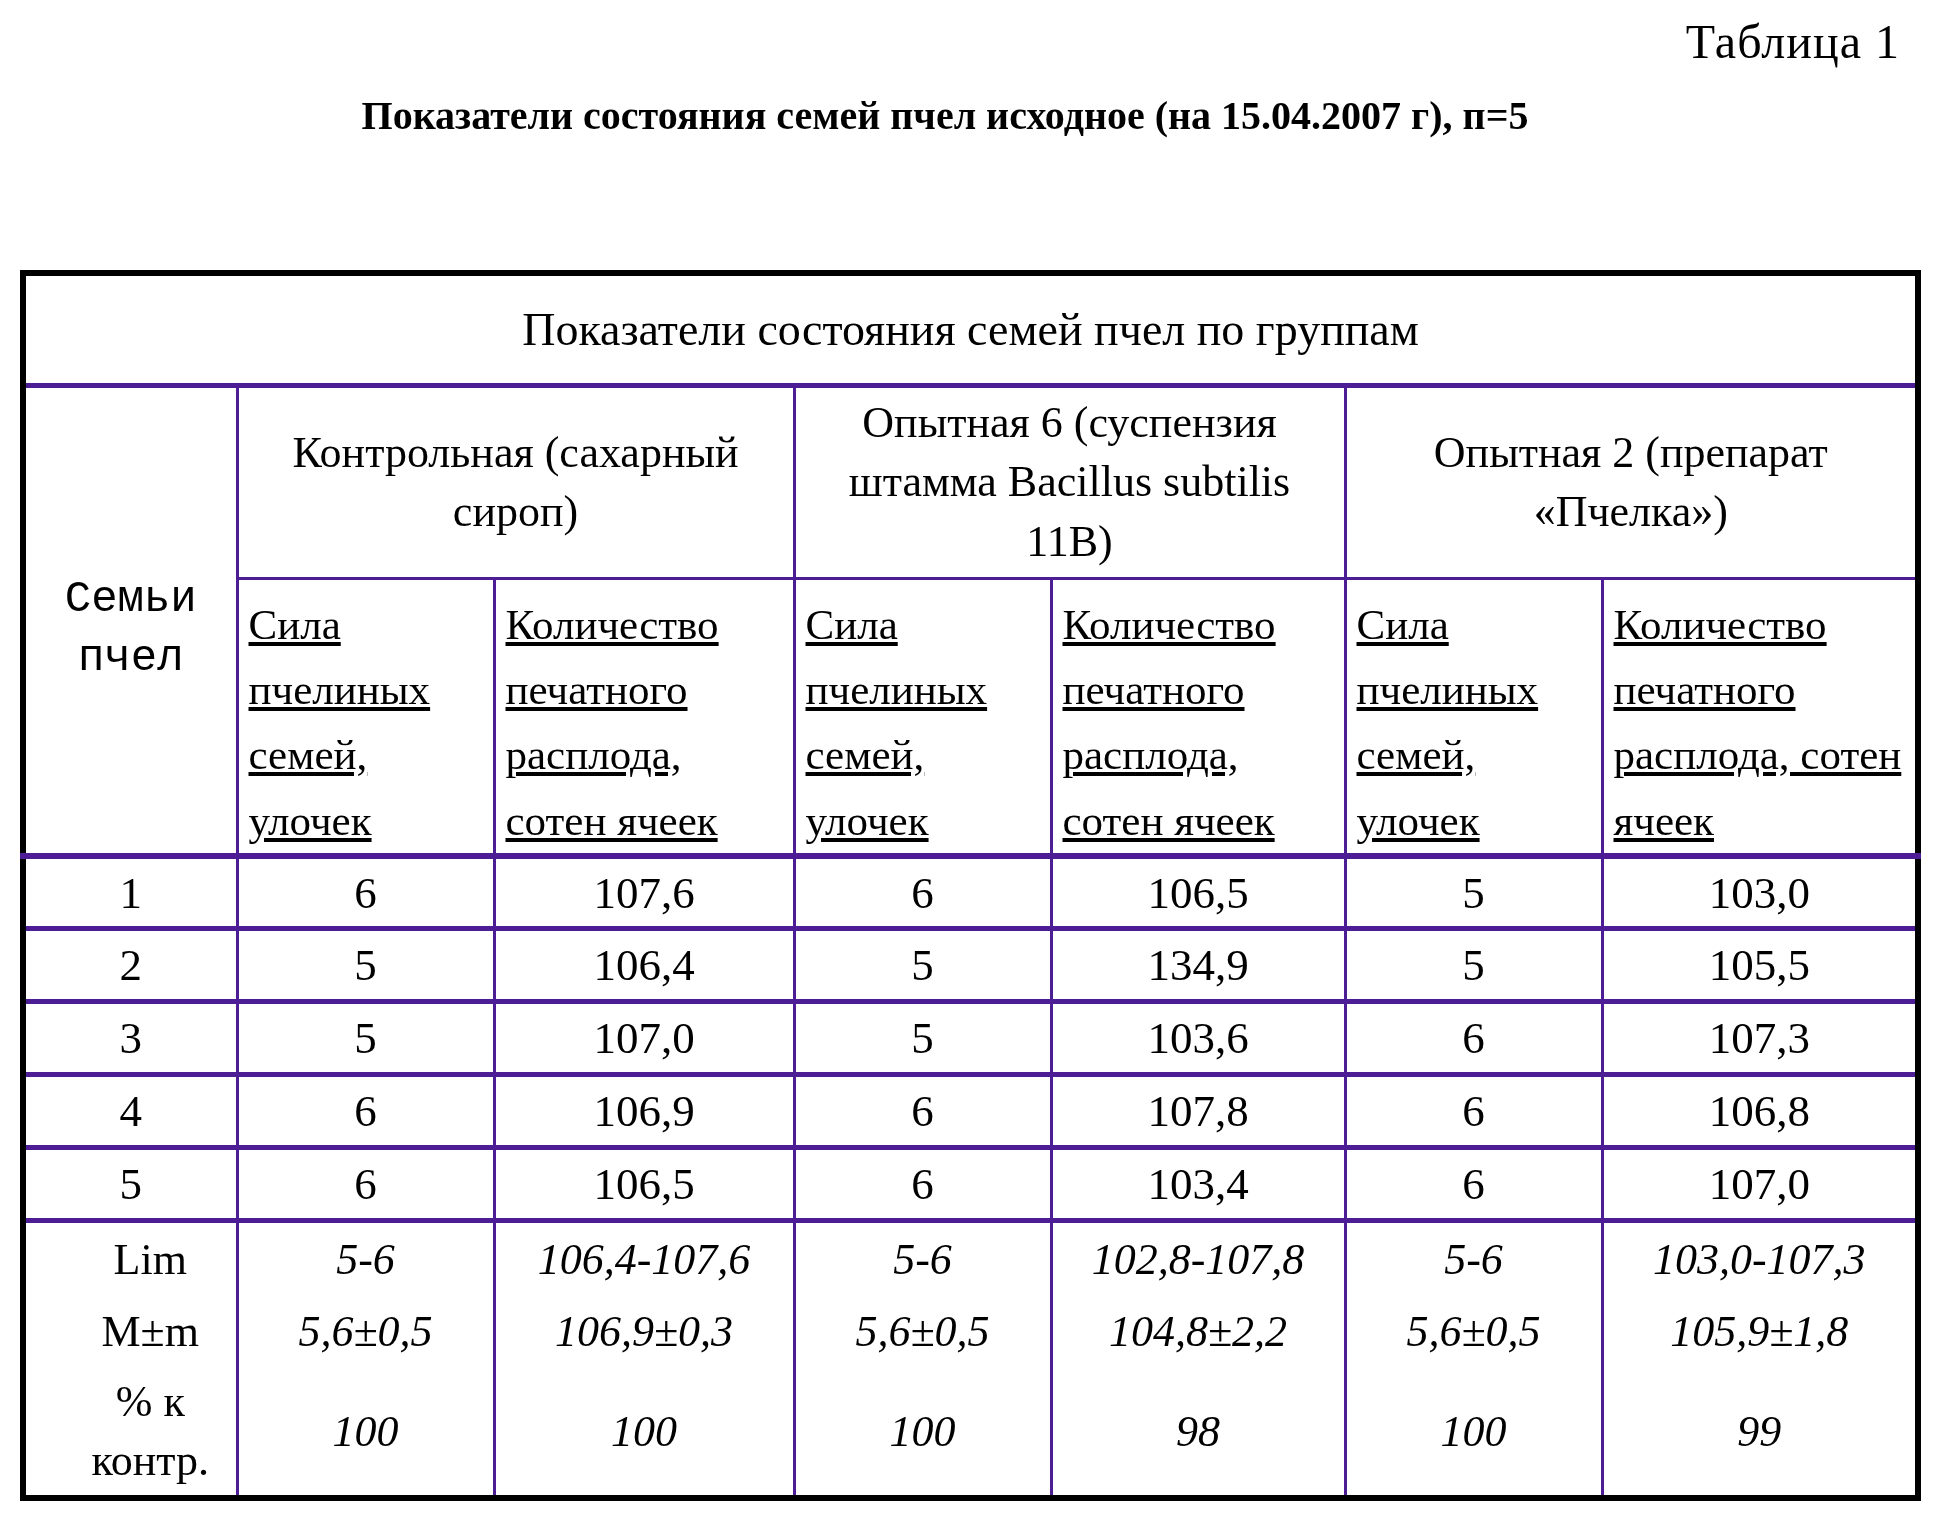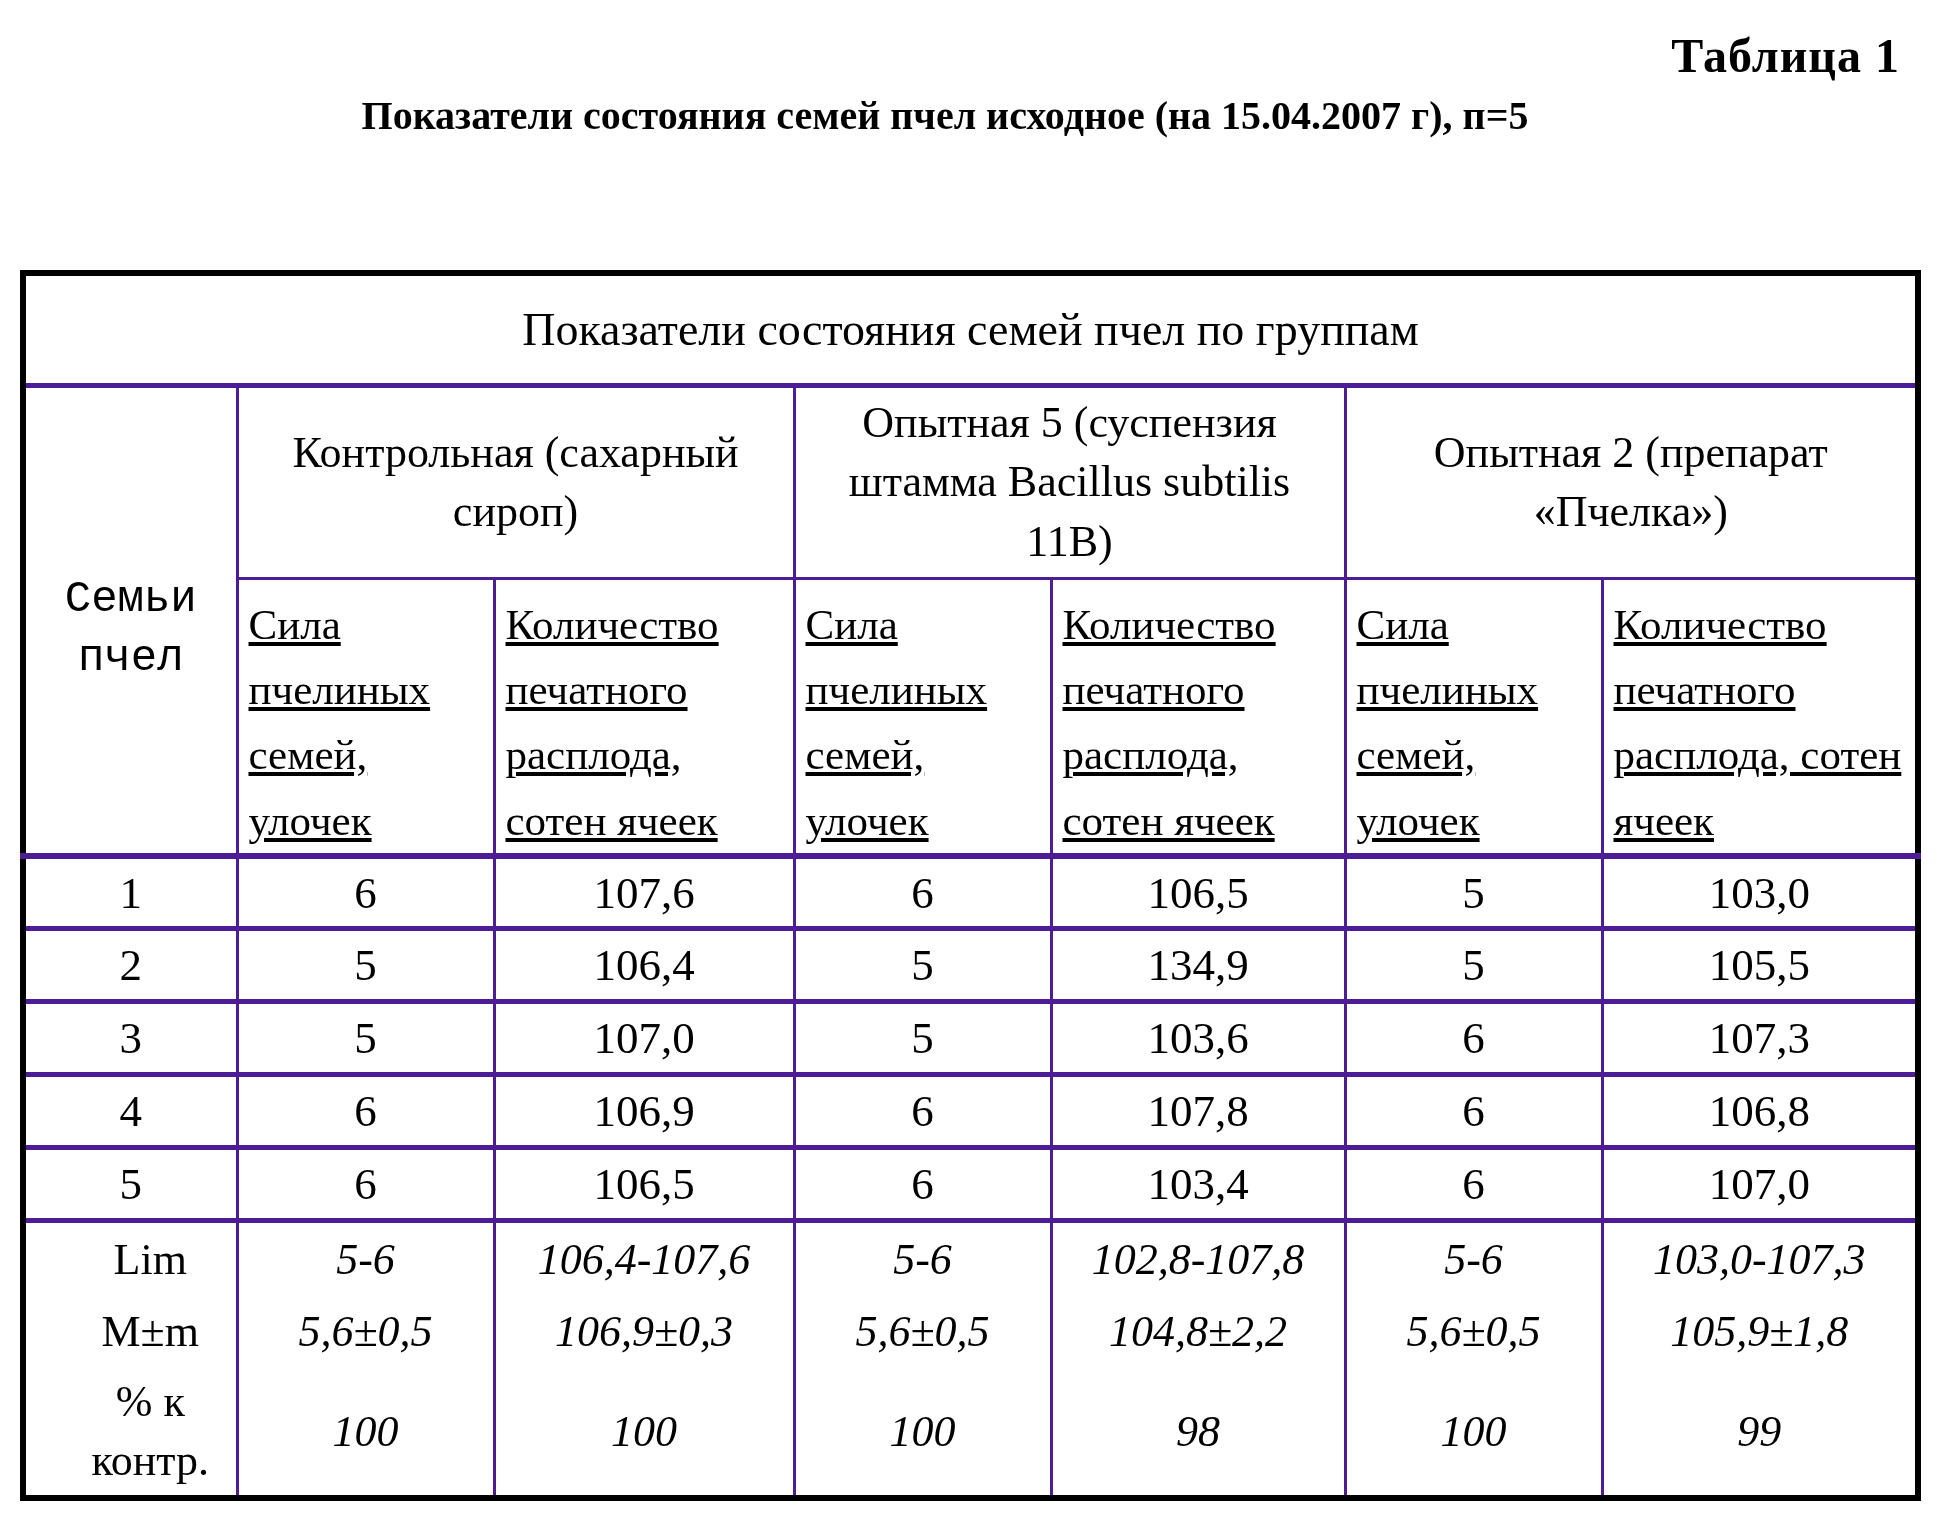--- a/index.html
+++ b/index.html
@@ -6,22 +6,22 @@
   html, body {
     margin: 0; padding: 0;
     width: 1948px; height: 1515px;
     background: #ffffff;
     color: #000;
     font-family: "Liberation Serif", "DejaVu Serif", serif;
   }
   .page { position: relative; width: 1948px; height: 1515px; overflow: hidden; }
 
   .table-label {
-    position: absolute; top: 28px; right: 48px;
-    font-size: 48px; letter-spacing: 1px; font-weight: bold;
+    position: absolute; top: 14px; right: 48px;
+    font-size: 48px; letter-spacing: 1px;
   }
   .doc-title {
     position: absolute; top: 92px; left: 0; width: 1890px;
     text-align: center;
     font-size: 40px; font-weight: bold;
   }
 
   table.bee {
     position: absolute; left: 20px; top: 270px;
     border-collapse: collapse;
@@ -107,21 +107,21 @@
     </colgroup>
 
     <tbody>
         <tr class="caption-row">
       <td colspan="7">Показатели состояния семей пчел по группам</td>
     </tr>
 
     <tr class="group-row">
       <td rowspan="2" class="row-header-cell">Семьи пчел</td>
       <td colspan="2">Контрольная (сахарный сироп)</td>
-      <td colspan="2">Опытная 5 (суспензия штамма Bacillus subtilis 11В)</td>
+      <td colspan="2">Опытная 6 (суспензия штамма Bacillus subtilis 11В)</td>
       <td colspan="2">Опытная 2 (препарат «Пчелка»)</td>
     </tr>
 
     <tr class="subcol-row">
       <td>Сила пчелиных семей, улочек</td>
       <td>Количество печатного расплода, сотен ячеек</td>
       <td>Сила пчелиных семей, улочек</td>
       <td>Количество печатного расплода, сотен ячеек</td>
       <td>Сила пчелиных семей, улочек</td>
       <td>Количество печатного расплода, сотен ячеек</td>

